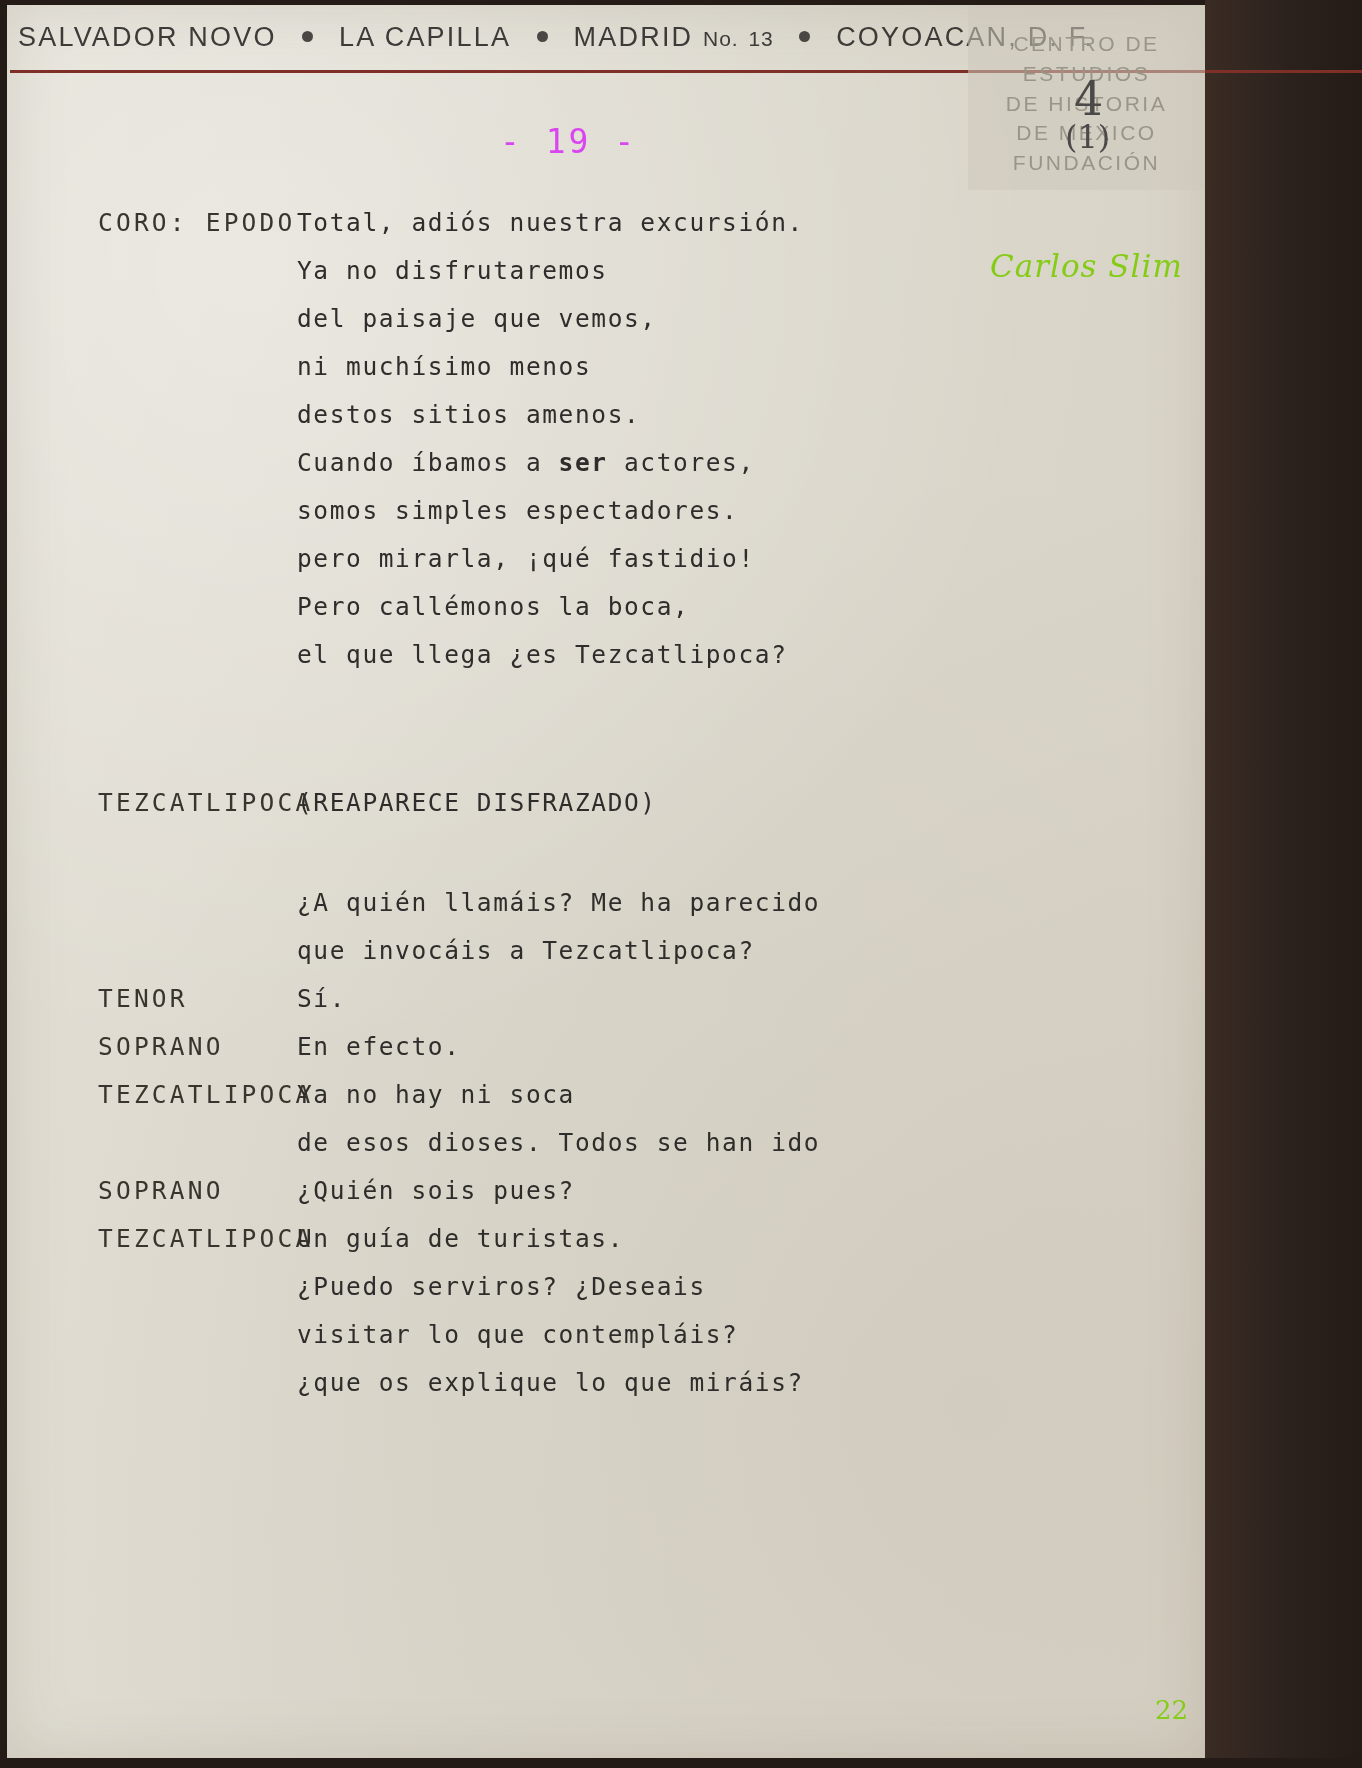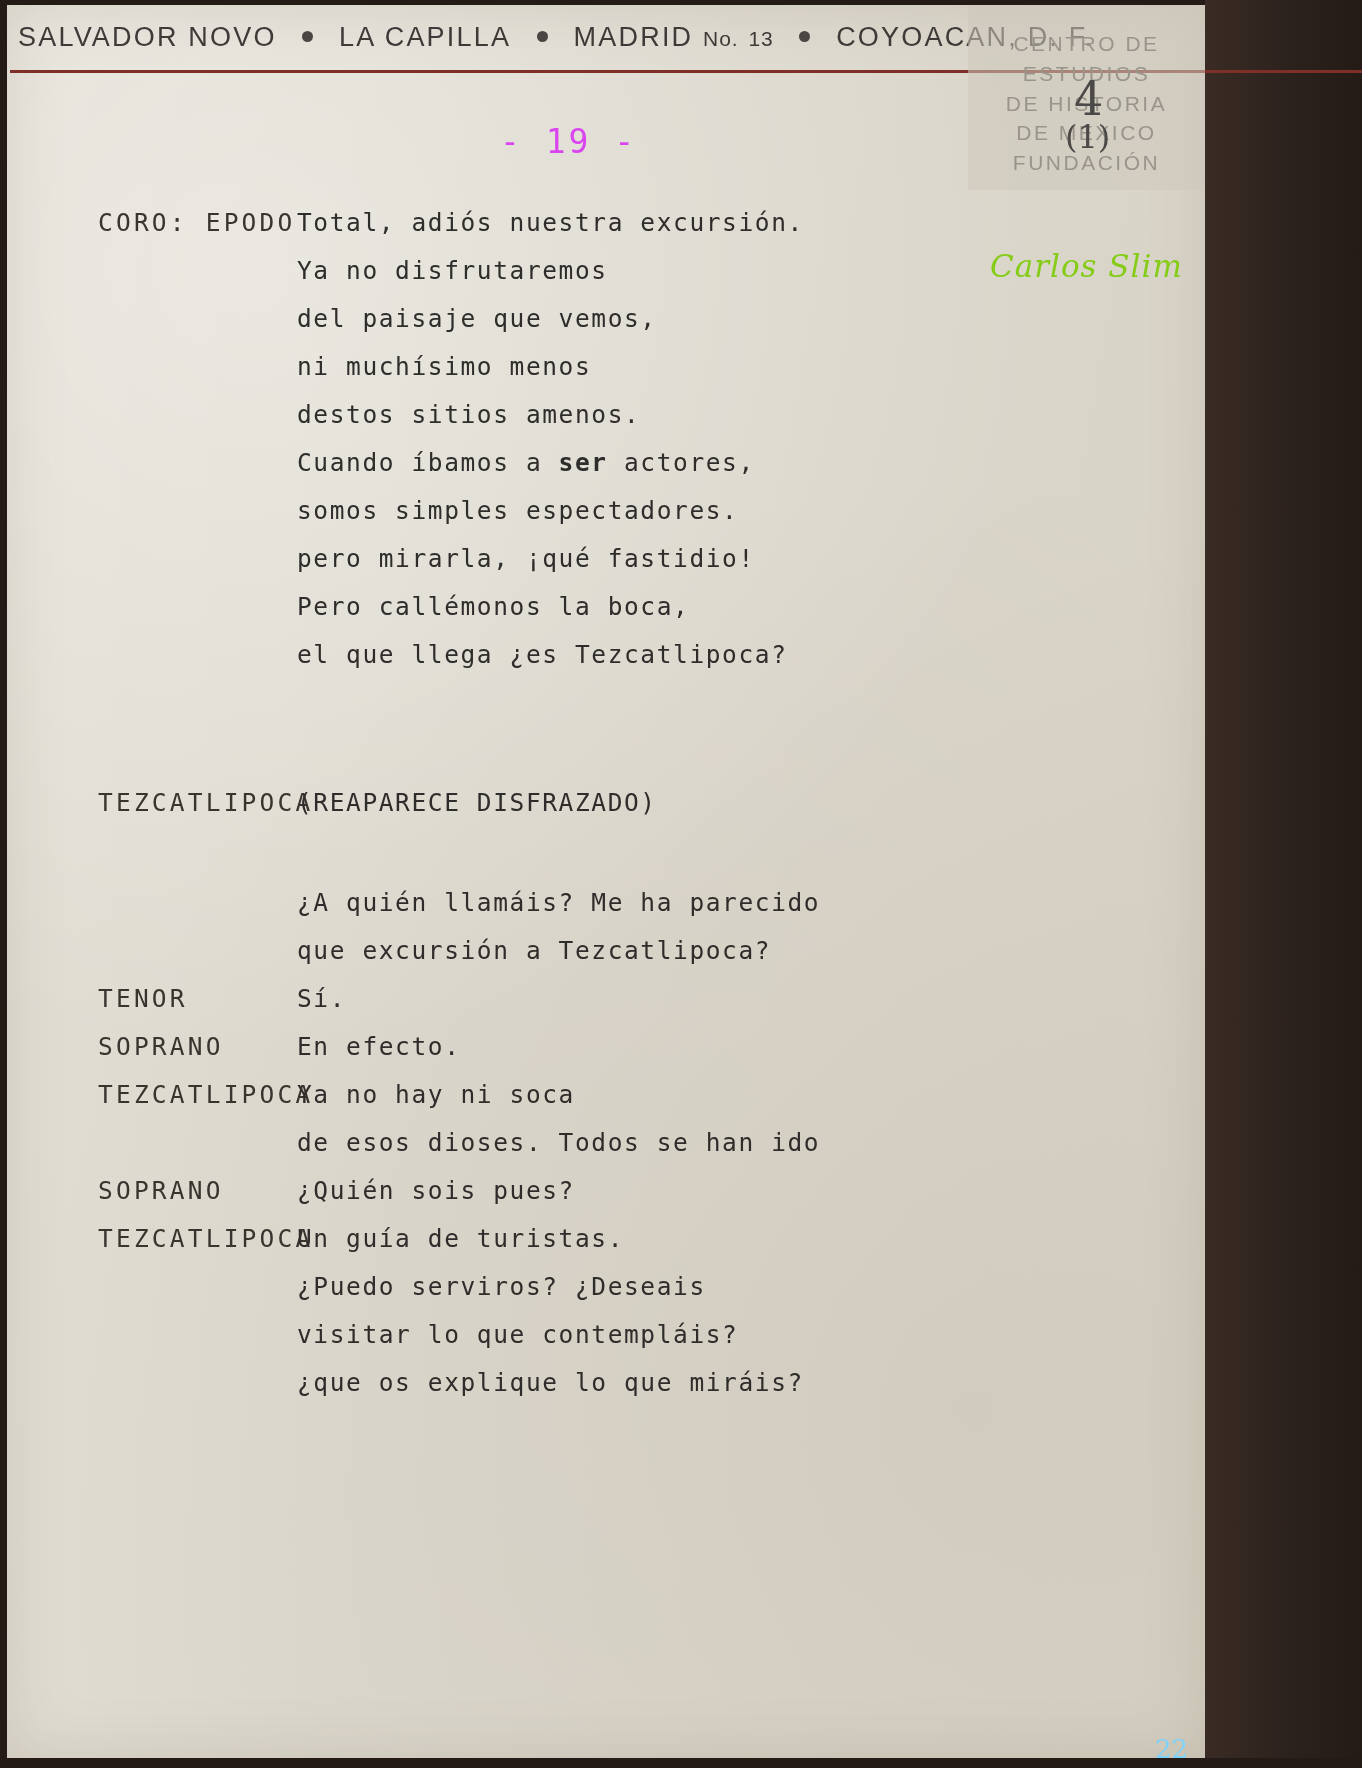--- a/index.html
+++ b/index.html
@@ -128,24 +128,24 @@
     line-height: 0.95;
     text-align: center;
   }
   #handnum .big {
     font-size: 46px;
     display: block;
     letter-spacing: -2px;
   }
   #corner-num {
     position: absolute;
-    left: 1155px; top: 1734px;
+    left: 1155px; top: 1695px;
     font-family: "DejaVu Serif", serif;
     font-size: 26px;
-    color: #7dd3fc;
+    color: #84cc16;
   }
 
   
   #page-number {
     position: absolute;
     left: 500px; top: 122px;
     font-size: 33px;
     color: #d946ef;
     letter-spacing: 3px;
   }
@@ -228,21 +228,21 @@
       <div class="line"><span class="txt">destos sitios amenos.</span></div>
       <div class="line"><span class="txt">Cuando íbamos a <span class="b">ser</span> actores,</span></div>
       <div class="line"><span class="txt">somos simples espectadores.</span></div>
       <div class="line"><span class="txt">pero mirarla, ¡qué fastidio!</span></div>
       <div class="line"><span class="txt">Pero callémonos la boca,</span></div>
       <div class="line"><span class="txt">el que llega ¿es Tezcatlipoca?</span></div>
       <div class="line gap-lg"></div>
       <div class="line"><span class="spk">TEZCATLIPOCA</span><span class="txt">(REAPARECE DISFRAZADO)</span></div>
       <div class="line gap-sm"></div>
       <div class="line"><span class="txt">¿A quién llamáis? Me ha parecido</span></div>
-      <div class="line"><span class="txt">que excursión a Tezcatlipoca?</span></div>
+      <div class="line"><span class="txt">que invocáis a Tezcatlipoca?</span></div>
       <div class="line"><span class="spk">TENOR</span><span class="txt">Sí.</span></div>
       <div class="line"><span class="spk">SOPRANO</span><span class="txt">En efecto.</span></div>
       <div class="line"><span class="spk">TEZCATLIPOCA</span><span class="txt">Ya no hay ni soca</span></div>
       <div class="line"><span class="txt">de esos dioses. Todos se han ido</span></div>
       <div class="line"><span class="spk">SOPRANO</span><span class="txt">¿Quién sois pues?</span></div>
       <div class="line"><span class="spk">TEZCATLIPOCA</span><span class="txt">Un guía de turistas.</span></div>
       <div class="line"><span class="txt">¿Puedo serviros? ¿Deseais</span></div>
       <div class="line"><span class="txt">visitar lo que contempláis?</span></div>
       <div class="line"><span class="txt">¿que os explique lo que miráis?</span></div>
     </div>

